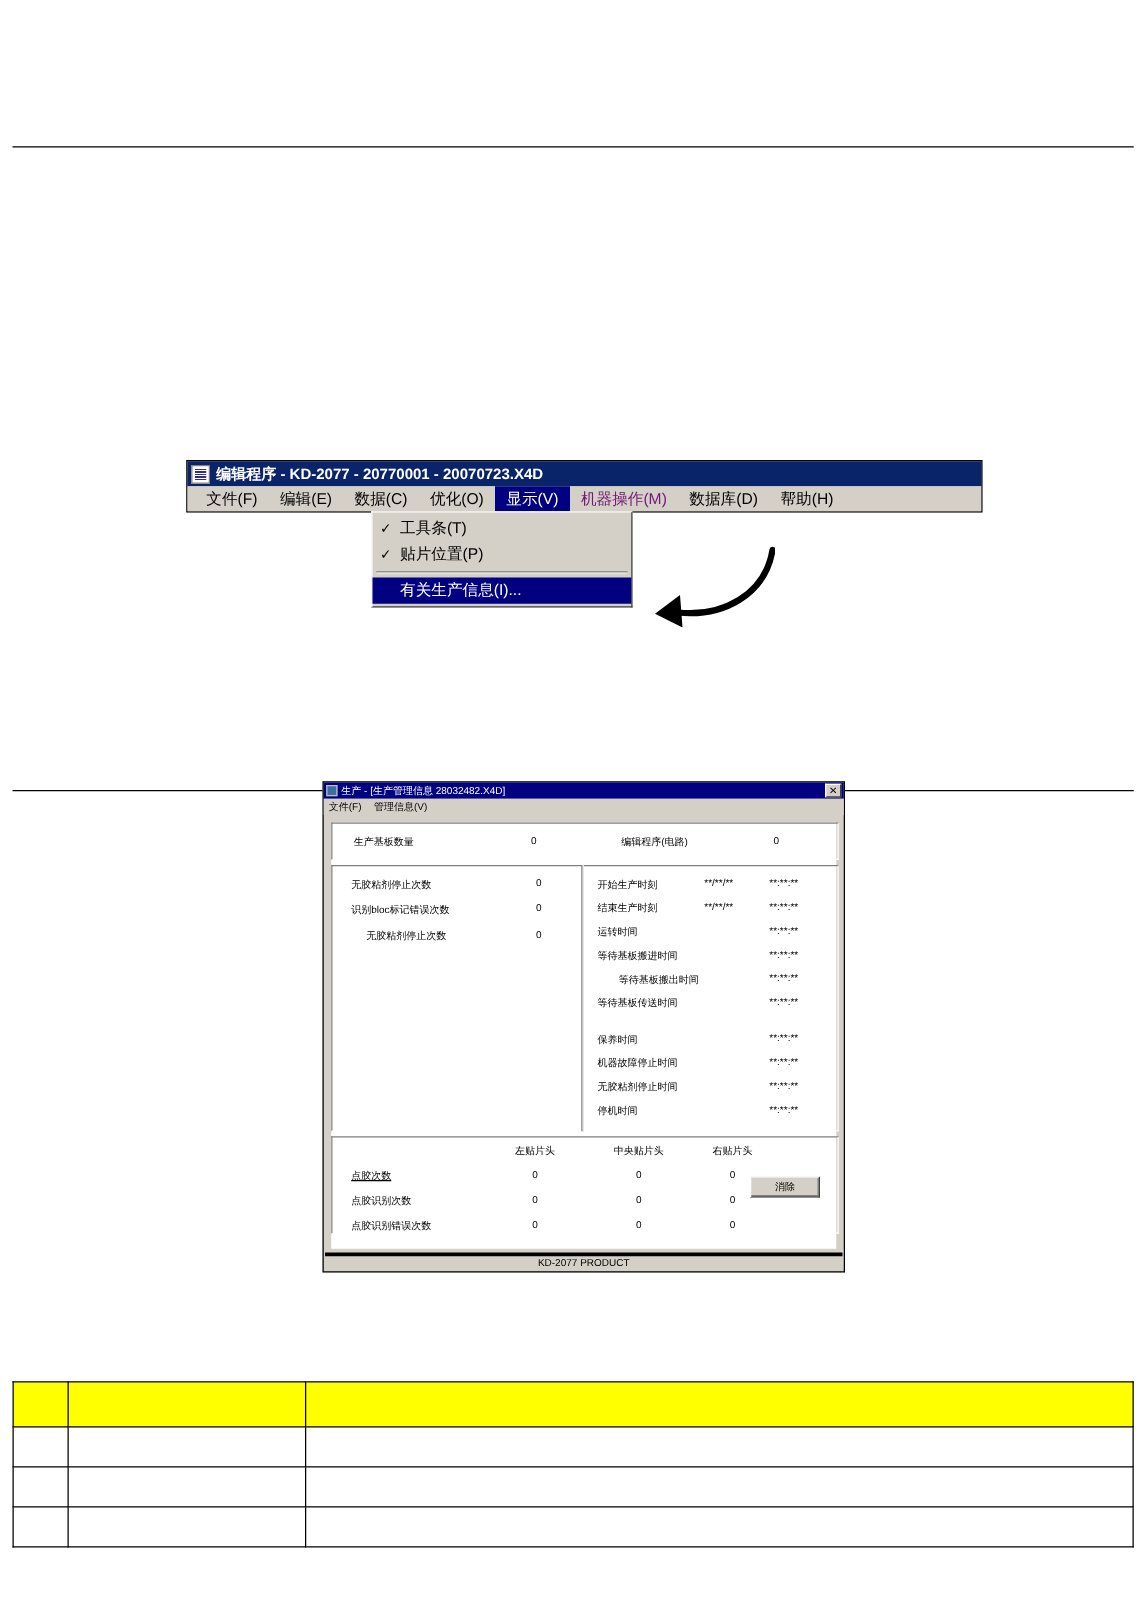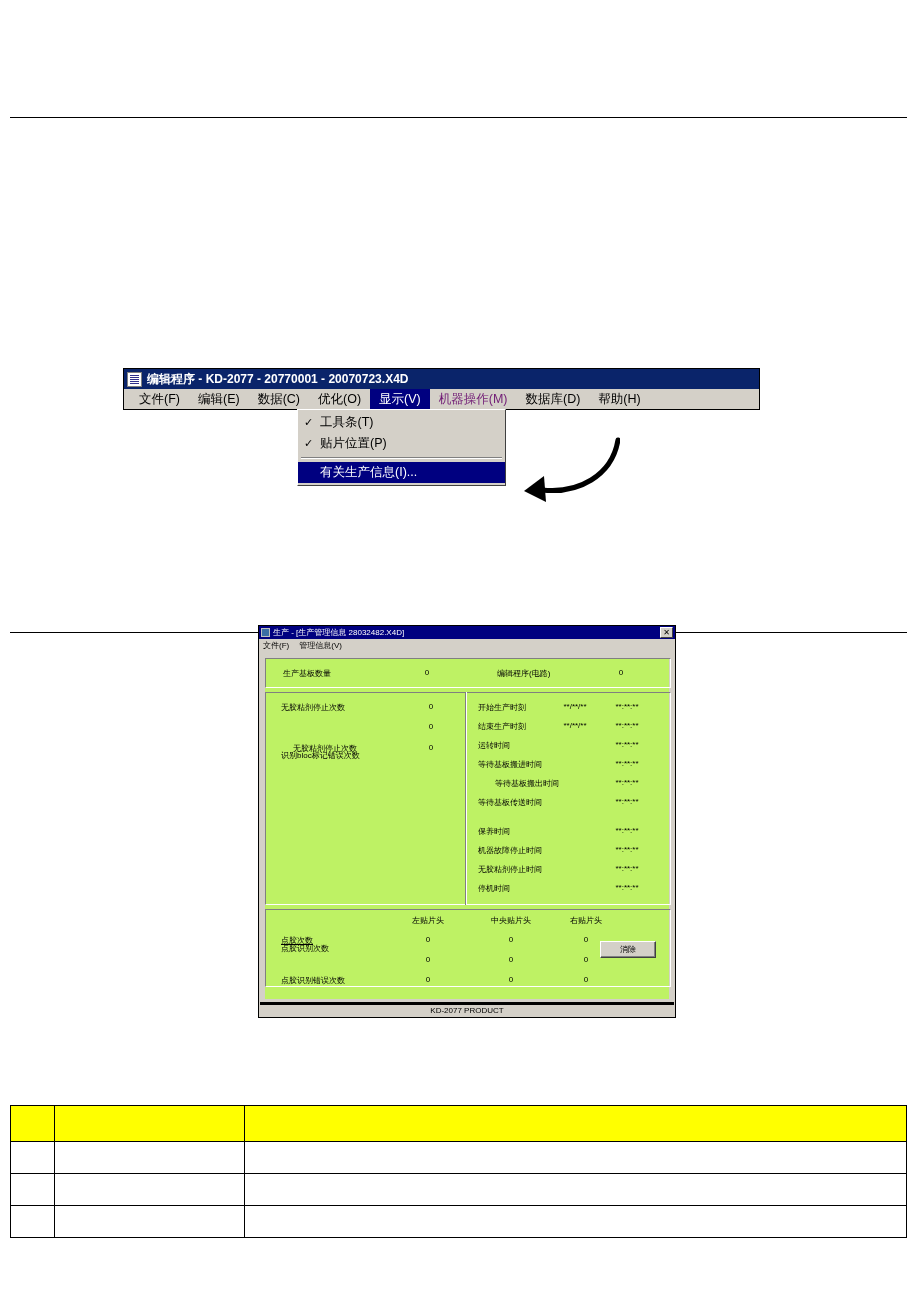--- a/index.html
+++ b/index.html
@@ -29,21 +29,21 @@
     width: 897px;
     height: 1px;
     background: #000000;
   }
   #rule-top  { top: 117px; }
   #rule-mid  { top: 632px; }
 
   
   .editor-window {
     position: absolute;
-    left: 123px;
+    left: 149px;
     top: 368px;
     width: 637px;
     border: 1px solid #000000;
     background: #d4d0c8;
     box-sizing: border-box;
   }
   .editor-titlebar {
     height: 20px;
     background: #0a246a;
     display: flex;
@@ -200,21 +200,21 @@
     box-sizing: border-box;
   }
   .prod-menubar .pm {
     margin-right: 10px;
     white-space: nowrap;
   }
   .prod-body {
     position: absolute;
     left: 6px; top: 32px;
     right: 6px; bottom: 18px;
-    background: #bef264;
+    background: #ffffff;
     padding-left: 44px;
   }
   .grp {
     position: absolute;
     border: 1px solid #ffffff;
     border-top-color: #808080;
     border-left-color: #808080;
     box-sizing: border-box;
   }
   #grp-top    { left: 0;   top: 0;   width: 406px; height: 30px; }
@@ -352,21 +352,21 @@
       <div class="lbl" style="left:18px; top:10px;">生产基板数量</div>
       <div class="val" style="left:152px; top:10px; width:20px;">0</div>
       <div class="lbl" style="left:232px; top:10px;">编辑程序(电路)</div>
       <div class="val" style="left:346px; top:10px; width:20px;">0</div>
 
       <div class="grp" id="grp-mid"></div>
       <div class="grp-divider"></div>
 
       <div class="lbl" style="left:16px; top:44px;">无胶粘剂停止次数</div>
       <div class="val" style="left:158px; top:44px; width:16px;">0</div>
-      <div class="lbl" style="left:16px; top:64px;margin-top:28px;">识别bloc标记错误次数</div>
+      <div class="lbl" style="left:16px; top:64px;">识别bloc标记错误次数</div>
       <div class="val" style="left:158px; top:64px; width:16px;">0</div>
       <div class="lbl" style="left:28px; top:85px;">无胶粘剂停止次数</div>
       <div class="val" style="left:158px; top:85px; width:16px;">0</div>
 
       <div class="lbl" style="left:213px; top:44px;">开始生产时刻</div>
       <div class="val" style="left:288px; top:44px; width:44px;">**/**/**</div>
       <div class="val" style="left:340px; top:44px; width:44px;">**:**:**</div>
 
       <div class="lbl" style="left:213px; top:63px;">结束生产时刻</div>
       <div class="val" style="left:288px; top:63px; width:44px;">**/**/**</div>
@@ -400,21 +400,21 @@
 
       <div class="val" style="left:138px; top:257px; width:50px;">左贴片头</div>
       <div class="val" style="left:218px; top:257px; width:56px;">中央贴片头</div>
       <div class="val" style="left:296px; top:257px; width:50px;">右贴片头</div>
 
       <div class="lbl" style="left:16px; top:277px;text-decoration:underline;">点胶次数</div>
       <div class="val" style="left:138px; top:277px; width:50px;">0</div>
       <div class="val" style="left:218px; top:277px; width:56px;">0</div>
       <div class="val" style="left:296px; top:277px; width:50px;">0</div>
 
-      <div class="lbl" style="left:16px; top:285px;">点胶识别次数</div>
+      <div class="lbl" style="left:16px; top:297px;">点胶识别次数</div>
       <div class="val" style="left:138px; top:297px; width:50px;">0</div>
       <div class="val" style="left:218px; top:297px; width:56px;">0</div>
       <div class="val" style="left:296px; top:297px; width:50px;">0</div>
 
       <div class="lbl" style="left:16px; top:317px;">点胶识别错误次数</div>
       <div class="val" style="left:138px; top:317px; width:50px;">0</div>
       <div class="val" style="left:218px; top:317px; width:56px;">0</div>
       <div class="val" style="left:296px; top:317px; width:50px;">0</div>
 
       <div class="clear-btn">消除</div>

